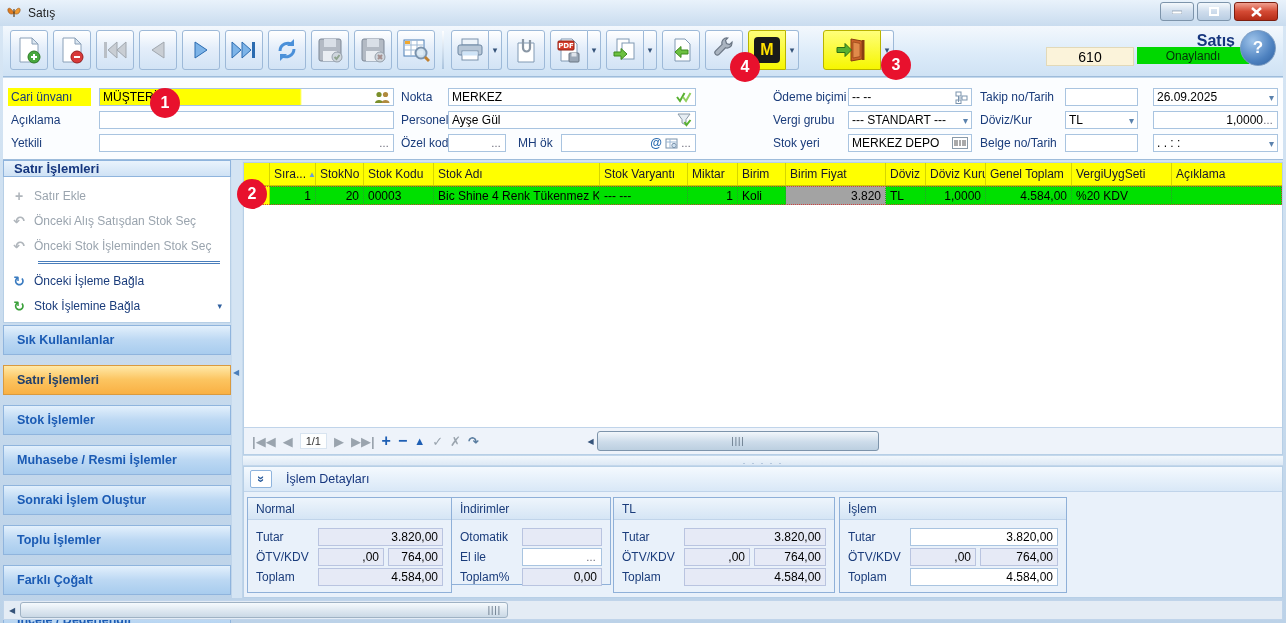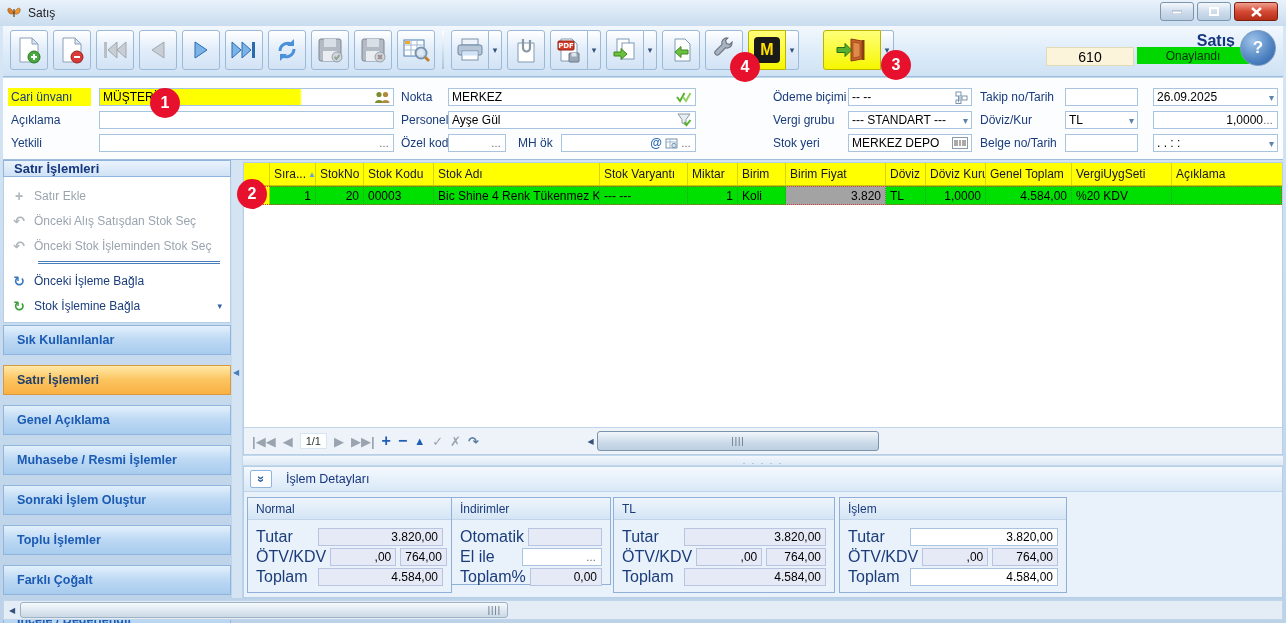--- a/index.html
+++ b/index.html
@@ -96,21 +96,21 @@
   
   .details{position:absolute;left:243px;top:466px;width:1040px;height:132px;background:#e9f1fa;border:1px solid #b7cfe6;box-sizing:border-box;}
   .dt-head{height:24px;background:linear-gradient(#f4f9fe,#d9e8f7);border-bottom:1px solid #c0d4ea;
     display:flex;align-items:center;gap:14px;padding-left:6px;}
   .dt-title{font-size:12.5px;color:#16367e;}
   .grp{position:absolute;border:1px solid #8fb0d8;background:#e9f1fa;box-sizing:border-box;}
   .grp-h{height:21px;background:linear-gradient(#eef5fc,#d5e5f5);border-bottom:1px solid #c0d4ea;
     display:flex;align-items:center;padding-left:8px;font-size:12px;color:#1a3c7b;}
   .grp-b{padding:8px 8px 6px 8px;display:flex;flex-direction:column;gap:2px;}
   .drow{display:flex;align-items:center;height:18px;gap:4px;}
-  .dlab{flex:0 0 58px;font-size:16px;color:#1a3c7b;white-space:nowrap;}
+  .dlab{flex:0 0 58px;font-size:12px;color:#1a3c7b;white-space:nowrap;}
   .dfield{height:18px;border:1px solid #b9c4e0;background:#e6eaf6;box-sizing:border-box;display:flex;align-items:center;
     justify-content:flex-end;padding:0 4px;font-size:12px;}
   .dfield.w{background:#fff;border-color:#a9c4e0;}
   .dfield.grow1{flex:1;}
   .dfield.half{flex:0 0 66px;}
 
   
   .bscroll{position:absolute;left:3px;top:600px;width:1280px;height:20px;background:#e4ecf5;border:1px solid #c0d4ea;
     box-sizing:border-box;display:flex;align-items:center;}
   .bs-arrow{width:16px;height:18px;display:flex;align-items:center;justify-content:center;color:#35537a;font-size:8px;}
@@ -467,21 +467,21 @@
       </div>
     </div>
     <div class="accordion">
       <div class="acc">
           <span>Sık Kullanılanlar</span>
         </div>
       <div class="acc sel">
           <span>Satır İşlemleri</span>
         </div>
       <div class="acc">
-          <span>Genel Açıklama</span>
+          <span>Stok İşlemler</span>
         </div>
       <div class="acc">
           <span>Muhasebe / Resmi İşlemler</span>
         </div>
       <div class="acc">
           <span>Sonraki İşlem Oluştur</span>
         </div>
       <div class="acc">
           <span>Toplu İşlemler</span>
         </div>

